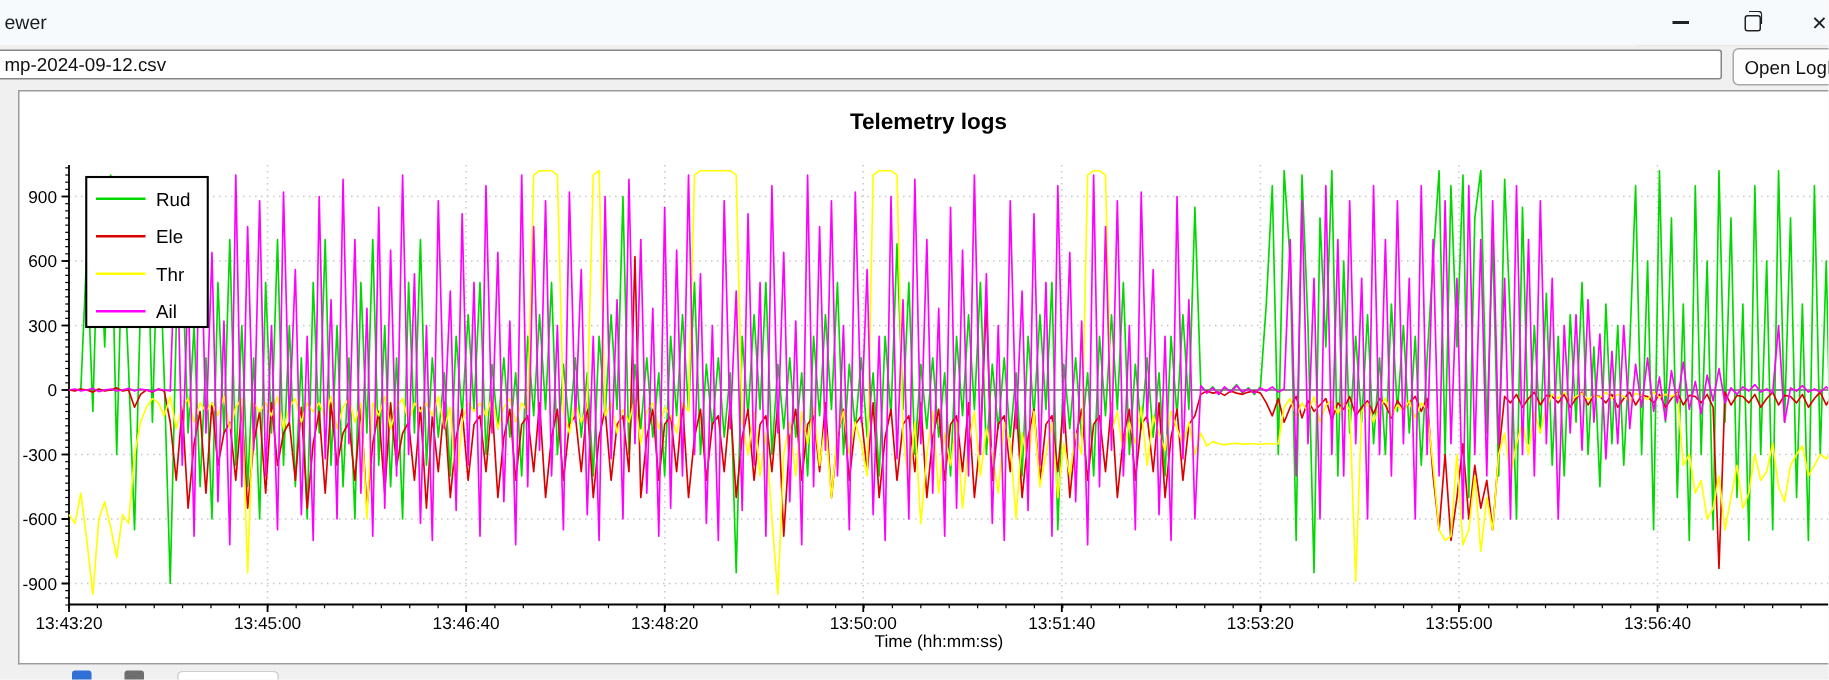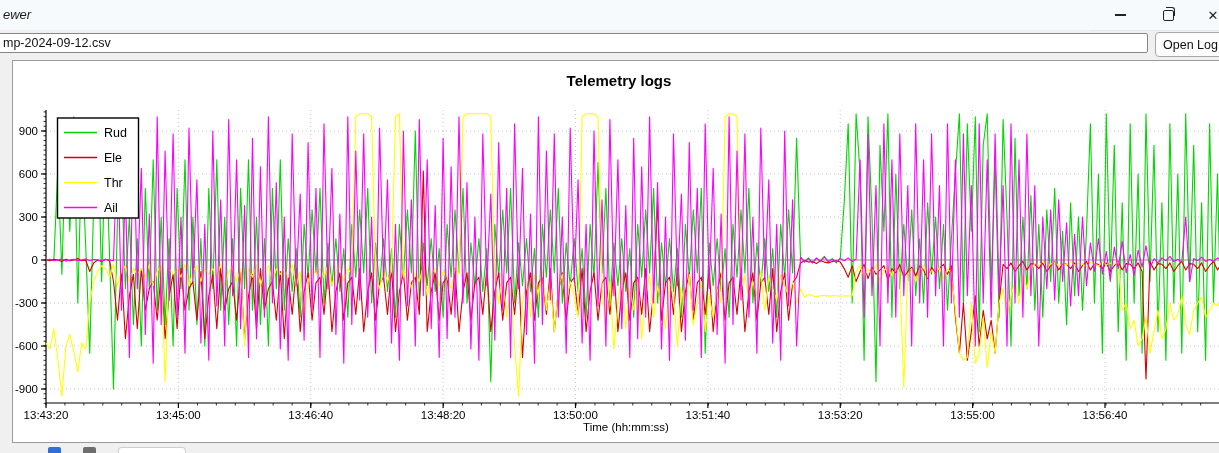--- a/index.html
+++ b/index.html
@@ -7,21 +7,21 @@
     width:1219px;height:453px;position:relative;overflow:hidden;
     background:#f0f0f0;font-family:"Liberation Sans",sans-serif;
     -webkit-font-smoothing:antialiased;
   }
   
   .titlebar{
     position:absolute;left:0;top:0;width:1219px;height:30px;
     background:#f6fafd;border-bottom:1px solid #e8e8e8;z-index:10;
   }
   .titlebar .title{
-    position:absolute;left:3px;top:7px;font-size:13px;color:#1b1b1b;white-space:nowrap;font-style:italic;
+    position:absolute;left:3px;top:7px;font-size:13px;color:#1b1b1b;white-space:nowrap;
   }
   .winbtn{
     position:absolute;top:0;width:40px;height:30px;display:flex;
     align-items:center;justify-content:center;cursor:default;
   }
   .winbtn.min{left:1100px;}
   .winbtn.max{left:1148px;}
   .winbtn.close{left:1193px;width:40px;}
   .glyph-min{width:11px;height:1.4px;background:#222;}
   .glyph-max{width:9px;height:9px;border:1.2px solid #222;border-radius:2px;position:relative;}

